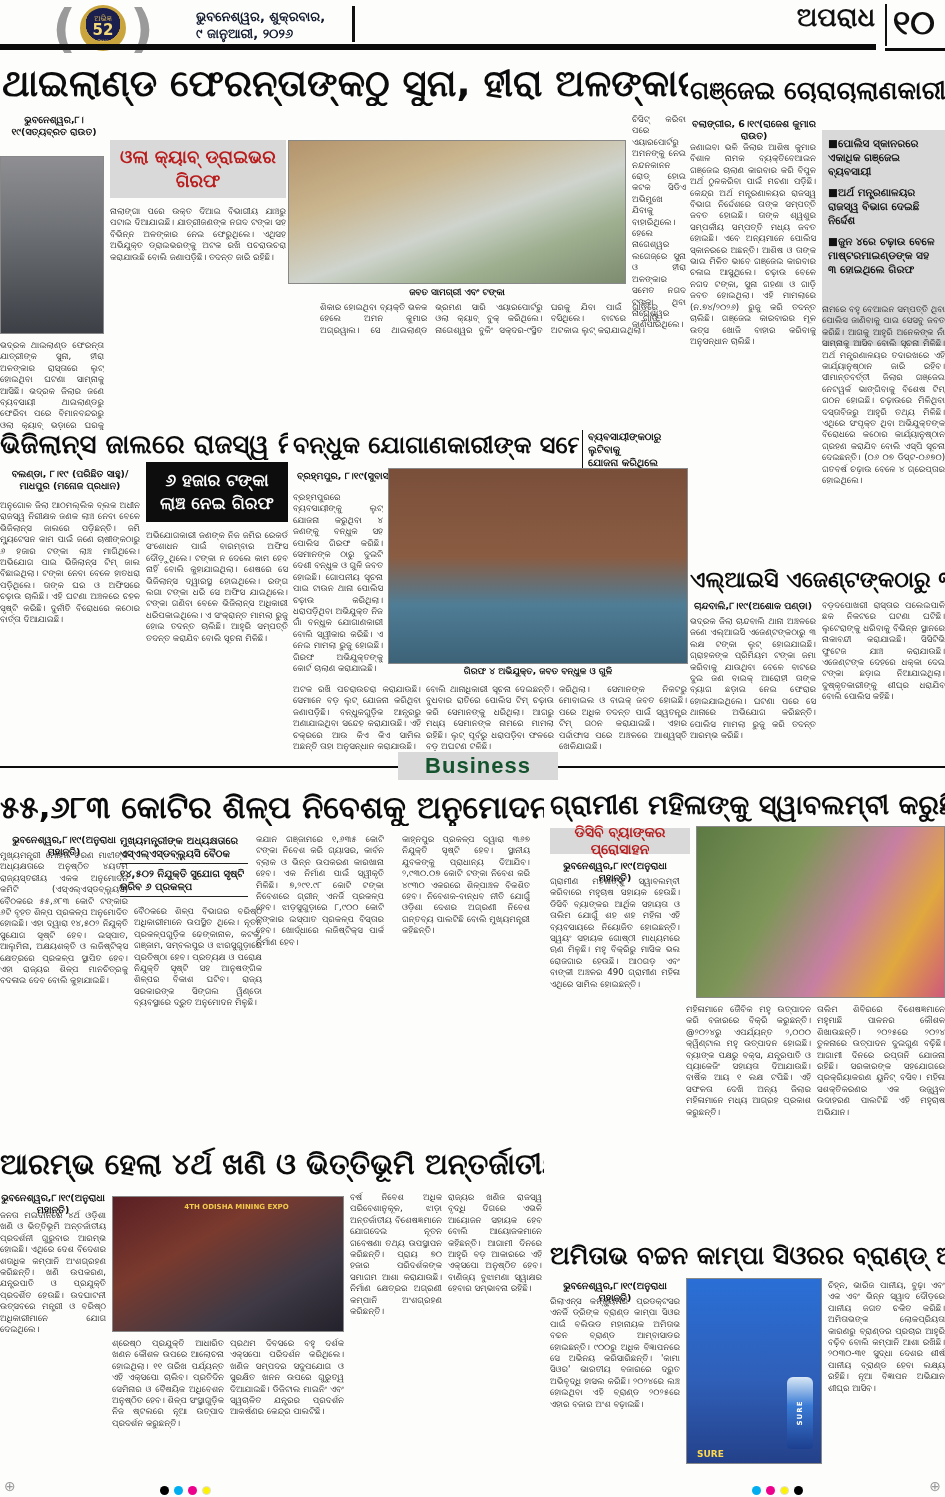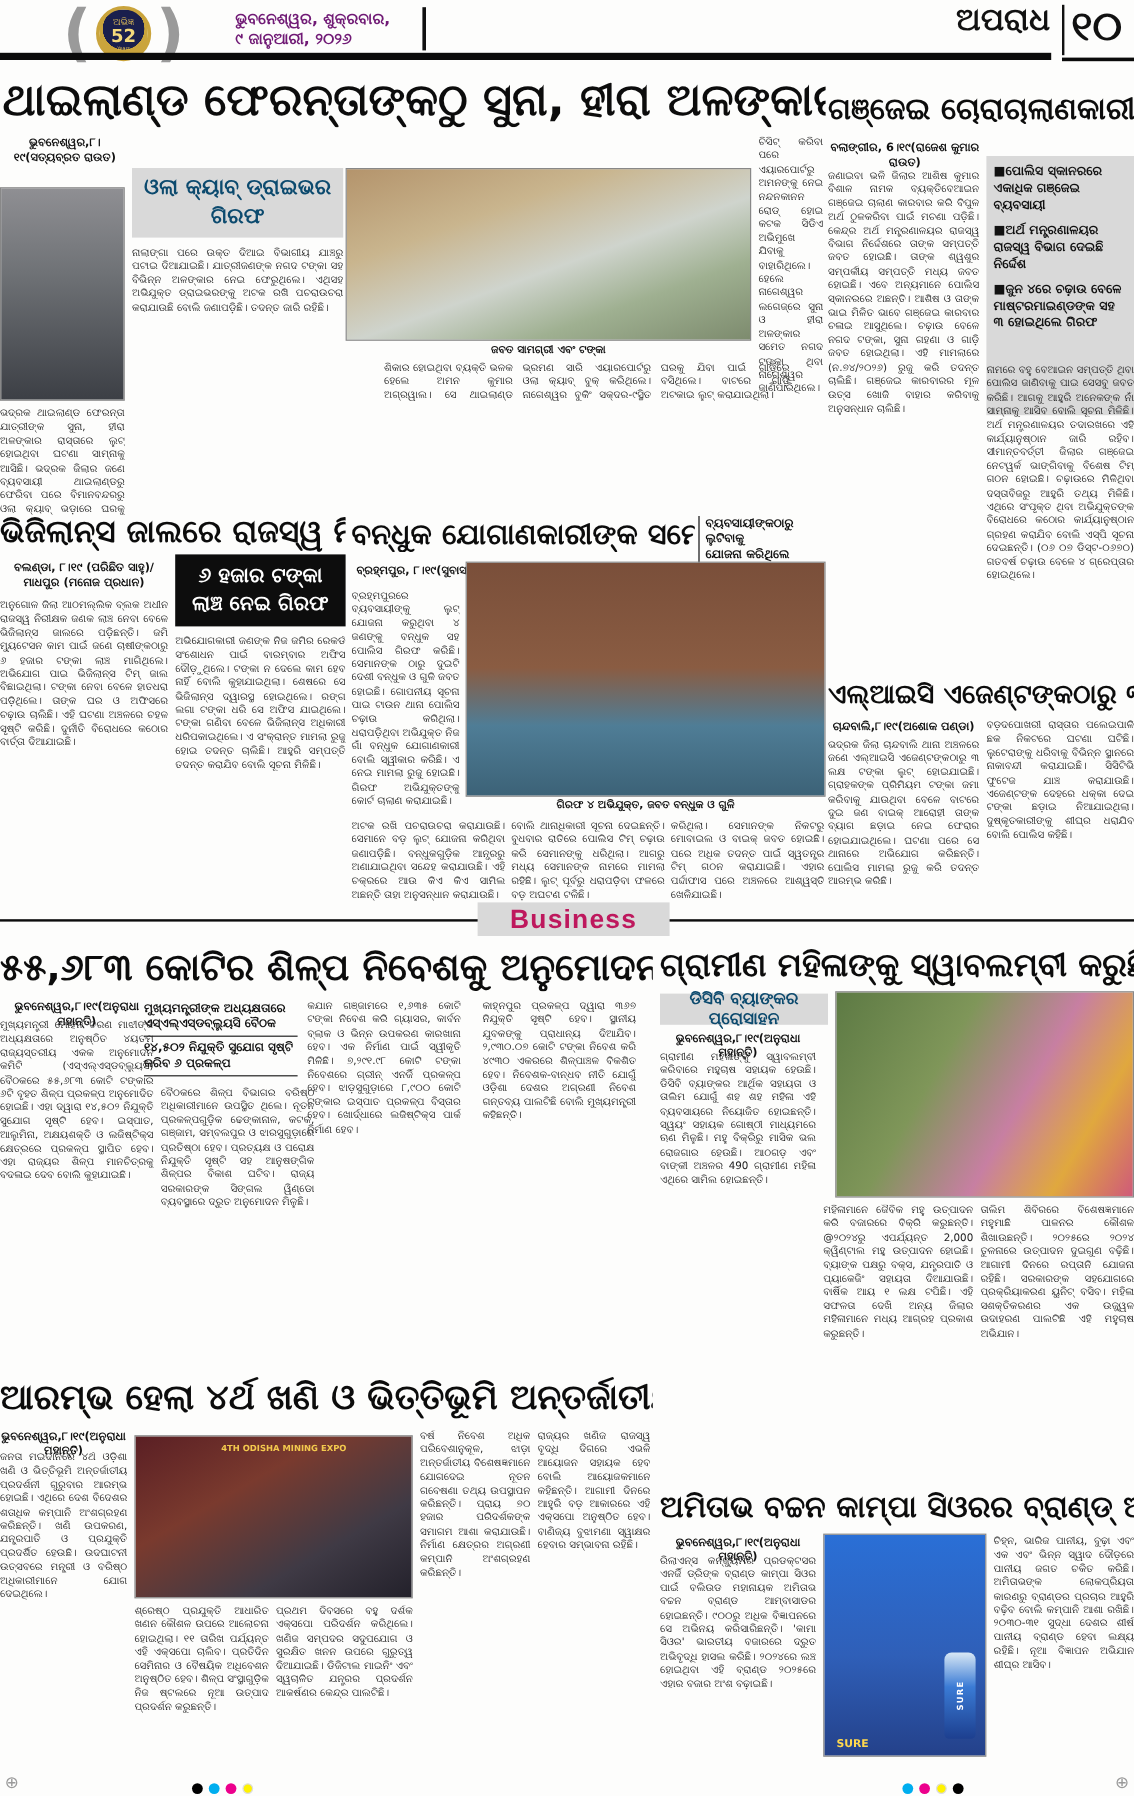--- a/index.html
+++ b/index.html
@@ -8,33 +8,33 @@
   .page { position:relative; width:945px; height:1497px; background:#fdfdfc; overflow:hidden; }
 
   
   .masthead { position:absolute; left:0; top:0; width:945px; height:50px; }
   .logo-wrap { position:absolute; left:28px; top:2px; width:150px; height:52px; display:flex; align-items:center; justify-content:center; }
   .paren { color:#9a9a9a; font-size:52px; font-weight:bold; line-height:48px; }
   .emblem { width:46px; height:46px; border-radius:50%; background:radial-gradient(circle at 50% 40%, #1a1f4d 55%, #caa43c 56%); border:3px solid #caa43c; margin:0 4px; display:flex; flex-direction:column; align-items:center; justify-content:center; color:#e8c45a; }
   .emblem .odia { font-size:8px; line-height:9px; }
   .emblem .num { font-size:15px; font-weight:bold; line-height:15px; color:#f4d97b; }
   .emblem .yrs { font-size:4px; color:#e8c45a; }
-  .dateline { position:absolute; left:196px; top:8px; font-size:13px; font-weight:bold; line-height:17px; color:#701a75; }
+  .dateline { position:absolute; left:196px; top:8px; font-size:13px; font-weight:bold; line-height:17px; color:#0f172a; }
   .mast-divider { position:absolute; left:352px; top:6px; width:3px; height:36px; background:#111; }
   .section-title { position:absolute; right:70px; top:2px; font-size:26px; font-weight:bold; }
   .page-no-divider { position:absolute; right:58px; top:4px; width:2px; height:42px; background:#111; }
   .page-no { position:absolute; right:10px; top:2px; font-size:34px; font-weight:bold; }
   .mast-rule { position:absolute; left:0; top:44px; width:876px; height:6px; background:#0b0b0b; }
   .mast-rule-r { position:absolute; right:0; top:48px; width:60px; height:3px; background:#0b0b0b; }
 
   
   .headline { font-weight:bold; color:#0c0c0c; letter-spacing:0; }
   .byline { font-size:9.5px; font-weight:bold; text-align:center; line-height:12px; }
   .bodytext { font-size:8.6px; line-height:11.4px; text-align:justify; color:#222; overflow:hidden; word-break:break-word; }
-  .graybox { background:#d9d9d9; color:#0c4a6e; font-weight:bold; text-align:center; display:flex; align-items:center; justify-content:center; }
+  .graybox { background:#d9d9d9; color:#b91c1c; font-weight:bold; text-align:center; display:flex; align-items:center; justify-content:center; }
   .blackbox { background:#0d0d0d; color:#fff; font-weight:bold; text-align:center; display:flex; align-items:center; justify-content:center; }
   .photo { position:absolute; border:1px solid #888; overflow:hidden;padding-left:17px; }
   .caption { font-size:9px; font-weight:bold; text-align:center; }
   .bullets { background:#d9d9d9; padding:6px 6px; font-size:10.5px; font-weight:bold; line-height:14px; }
   .bullets div { margin-bottom:7px; }
   .hrule { position:absolute; background:#0c0c0c; }
 
   .regdot { width:9px; height:9px; border-radius:50%; display:inline-block; margin-right:5px; }
   .regmark { position:absolute; font-size:14px; color:#9a9a9a; }
 </style>
@@ -122,21 +122,21 @@
 
   <div>
     <div class="headline" style="position:absolute;left:690px;top:566px;width:255px;font-size:22px;line-height:28px;white-space:nowrap;overflow:hidden;">ଏଲ୍ଆଇସି ଏଜେଣ୍ଟଙ୍କଠାରୁ ୩ଲକ୍ଷ ଟଙ୍କା ଲୁଟ୍</div>
     <div class="byline" style="position:absolute;left:690px;top:600px;width:126px;">ଚାନ୍ଦବାଲି,୮।୧୯(ଅଶୋକ ପଣ୍ଡା)</div>
     <div class="bodytext" style="position:absolute;left:690px;top:616px;width:126px;height:138px;">ଭଦ୍ରକ ଜିଲା ଚାନ୍ଦବାଲି ଥାନା ଅଞ୍ଚଳରେ ଜଣେ ଏଲ୍ଆଇସି ଏଜେଣ୍ଟଙ୍କଠାରୁ ୩ ଲକ୍ଷ ଟଙ୍କା ଲୁଟ୍ ହୋଇଯାଇଛି। ଗ୍ରାହକଙ୍କ ପ୍ରିମିୟମ ଟଙ୍କା ଜମା କରିବାକୁ ଯାଉଥିବା ବେଳେ ବାଟରେ ଦୁଇ ଜଣ ବାଇକ୍ ଆରୋହୀ ତାଙ୍କ ବ୍ୟାଗ ଛଡ଼ାଇ ନେଇ ଫେରାର ହୋଇଯାଇଥିଲେ। ଘଟଣା ପରେ ସେ ଥାନାରେ ଅଭିଯୋଗ କରିଛନ୍ତି। ପୋଲିସ ମାମଲା ରୁଜୁ କରି ତଦନ୍ତ ଆରମ୍ଭ କରିଛି।</div>
     <div class="bodytext" style="position:absolute;left:822px;top:600px;width:123px;height:154px;">ବଡ଼ଦପୋଖରୀ ରାସ୍ତାର ପଲେଇପାଳି ଛକ ନିକଟରେ ଘଟଣା ଘଟିଛି। ଲୁଟେରାଙ୍କୁ ଧରିବାକୁ ବିଭିନ୍ନ ସ୍ଥାନରେ ନାକାବନ୍ଦୀ କରାଯାଇଛି। ସିସିଟିଭି ଫୁଟେଜ ଯାଞ୍ଚ କରାଯାଉଛି। ଏଜେଣ୍ଟଙ୍କ ଦେହରେ ଧକ୍କା ଦେଇ ଟଙ୍କା ଛଡ଼ାଇ ନିଆଯାଇଥିଲା। ଦୁଷ୍କୃତକାରୀଙ୍କୁ ଶୀଘ୍ର ଧରାଯିବ ବୋଲି ପୋଲିସ କହିଛି।</div>
   </div>
 
   <div>
     <div class="hrule" style="left:0;top:766px;width:945px;height:1.5px;"></div>
-    <div class="graybox" style="position:absolute;left:398px;top:752px;width:160px;height:28px;font-size:22px;letter-spacing:1px;color:#be185d;font-family:'Liberation Sans',sans-serif;">Business</div>
+    <div class="graybox" style="position:absolute;left:398px;top:752px;width:160px;height:28px;font-size:22px;letter-spacing:1px;color:#14532d;font-family:'Liberation Sans',sans-serif;">Business</div>
   </div>
 
   <div>
     <div class="headline" style="position:absolute;left:0px;top:788px;width:544px;font-size:31px;line-height:38px;white-space:nowrap;overflow:hidden;">୫୫,୬୮୩ କୋଟିର ଶିଳ୍ପ ନିବେଶକୁ ଅନୁମୋଦନ</div>
     <div class="byline" style="position:absolute;left:0px;top:834px;width:128px;">ଭୁବନେଶ୍ୱର,୮।୧୯(ଅନୁରାଧା ମହାନ୍ତି)</div>
     <div class="bodytext" style="position:absolute;left:0px;top:850px;width:128px;height:288px;">ମୁଖ୍ୟମନ୍ତ୍ରୀ ମୋହନ ଚରଣ ମାଝୀଙ୍କ ଅଧ୍ୟକ୍ଷତାରେ ଅନୁଷ୍ଠିତ ୪ୟତମ ରାଜ୍ୟସ୍ତରୀୟ ଏକକ ଅନୁମୋଦନ କମିଟି (ଏସ୍ଏଲ୍ଏସ୍ଡବ୍ଲ୍ୟୁସି) ବୈଠକରେ ୫୫,୬୮୩ କୋଟି ଟଙ୍କାର ୬ଟି ବୃହତ ଶିଳ୍ପ ପ୍ରକଳ୍ପ ଅନୁମୋଦିତ ହୋଇଛି। ଏହା ଦ୍ୱାରା ୧୪,୫୦୨ ନିଯୁକ୍ତି ସୁଯୋଗ ସୃଷ୍ଟି ହେବ। ଇସ୍ପାତ, ଆଲୁମିନା, ଅକ୍ଷୟଶକ୍ତି ଓ ଲଜିଷ୍ଟିକ୍ସ କ୍ଷେତ୍ରରେ ପ୍ରକଳ୍ପ ସ୍ଥାପିତ ହେବ। ଏହା ରାଜ୍ୟର ଶିଳ୍ପ ମାନଚିତ୍ରକୁ ବଦଳାଇ ଦେବ ବୋଲି କୁହାଯାଇଛି।</div>
     <div style="position:absolute;left:120px;top:834px;width:128px;font-size:10px;font-weight:bold;line-height:13px;">
       <div style="border-bottom:1px solid #222;padding-bottom:3px;margin-bottom:3px;">ମୁଖ୍ୟମନ୍ତ୍ରୀଙ୍କ ଅଧ୍ୟକ୍ଷତାରେ ଏସ୍ଏଲ୍ଏସ୍ଡବ୍ଲ୍ୟୁସି ବୈଠକ</div>
       <div style="border-bottom:1px solid #222;padding-bottom:3px;">୧୪,୫୦୨ ନିଯୁକ୍ତି ସୁଯୋଗ ସୃଷ୍ଟି କରିବ ୬ ପ୍ରକଳ୍ପ</div>
     </div>
@@ -144,21 +144,21 @@
     <div class="bodytext" style="position:absolute;left:256px;top:834px;width:128px;height:304px;">କଯାନ ଗଞ୍ଜାମରେ ୧,୬୩୫ କୋଟି ଟଙ୍କା ନିବେଶ କରି ଗ୍ୟାସର, କାର୍ବନ ବ୍ଲାକ ଓ ଭିନ୍ନ ଉପକରଣ କାରଖାନା ହେବ। ଏକ ନିର୍ମାଣ ପାଇଁ ସ୍ୱୀକୃତି ମିଳିଛି। ୭,୨୯୧.୯୮ କୋଟି ଟଙ୍କା ନିବେଶରେ ଗ୍ରୀନ୍ ଏନର୍ଜି ପ୍ରକଳ୍ପ ହେବ। ଝାଡ଼ସୁଗୁଡ଼ାରେ ୮,୯୦୦ କୋଟି ଟଙ୍କାର ଇସ୍ପାତ ପ୍ରକଳ୍ପ ବିସ୍ତାର ହେବ। ଖୋର୍ଦ୍ଧାରେ ଲଜିଷ୍ଟିକ୍ସ ପାର୍କ ନିର୍ମାଣ ହେବ।</div>
     <div class="bodytext" style="position:absolute;left:402px;top:834px;width:128px;height:304px;">କାହ୍ନପୁର ପ୍ରକଳ୍ପ ଦ୍ୱାରା ୩୬୭ ନିଯୁକ୍ତି ସୃଷ୍ଟି ହେବ। ସ୍ଥାନୀୟ ଯୁବକଙ୍କୁ ପ୍ରାଧାନ୍ୟ ଦିଆଯିବ। ୨,୯୩୦.୦୭ କୋଟି ଟଙ୍କା ନିବେଶ କରି ୪୯୩୦ ଏକରରେ ଶିଳ୍ପାଞ୍ଚଳ ବିକଶିତ ହେବ। ନିବେଶକ-ବାନ୍ଧବ ନୀତି ଯୋଗୁଁ ଓଡ଼ିଶା ଦେଶର ଅଗ୍ରଣୀ ନିବେଶ ଗନ୍ତବ୍ୟ ପାଲଟିଛି ବୋଲି ମୁଖ୍ୟମନ୍ତ୍ରୀ କହିଛନ୍ତି।</div>
   </div>
 
   <div>
     <div class="headline" style="position:absolute;left:550px;top:788px;width:395px;font-size:27px;line-height:34px;white-space:nowrap;overflow:hidden;">ଗ୍ରାମୀଣ ମହିଳାଙ୍କୁ ସ୍ୱାବଲମ୍ବୀ କରୁଛି ମହୁଚାଷ</div>
     <div class="graybox" style="position:absolute;left:550px;top:828px;width:140px;height:26px;font-size:14px;">ଡିସିବି ବ୍ୟାଙ୍କର ପ୍ରୋସାହନ</div>
     <div class="byline" style="position:absolute;left:550px;top:860px;width:130px;">ଭୁବନେଶ୍ୱର,୮।୧୯(ଅନୁରାଧା ମହାନ୍ତି)</div>
     <div class="photo" style="left:696px;top:826px;width:249px;height:172px;background:linear-gradient(120deg,#5d7a44 0%,#7f9659 35%,#c77fa2 60%,#e0a83e 80%,#cf5a7a 100%);"></div>
     <div class="bodytext" style="position:absolute;left:550px;top:876px;width:130px;height:350px;">ଗ୍ରାମୀଣ ମହିଳାଙ୍କୁ ସ୍ୱାବଲମ୍ବୀ କରିବାରେ ମହୁଚାଷ ସହାୟକ ହେଉଛି। ଡିସିବି ବ୍ୟାଙ୍କର ଆର୍ଥିକ ସହାୟତା ଓ ତାଲିମ ଯୋଗୁଁ ଶହ ଶହ ମହିଳା ଏହି ବ୍ୟବସାୟରେ ନିୟୋଜିତ ହୋଇଛନ୍ତି। ସ୍ୱୟଂ ସହାୟକ ଗୋଷ୍ଠୀ ମାଧ୍ୟମରେ ଋଣ ମିଳୁଛି। ମହୁ ବିକ୍ରିରୁ ମାସିକ ଭଲ ରୋଜଗାର ହେଉଛି। ଆଠଗଡ଼ ଏବଂ ବାଙ୍କୀ ଅଞ୍ଚଳର 490 ଗ୍ରାମୀଣ ମହିଳା ଏଥିରେ ସାମିଲ ହୋଇଛନ୍ତି।</div>
-    <div class="bodytext" style="position:absolute;left:686px;top:1004px;width:125px;height:222px;">ମହିଳାମାନେ ଜୈବିକ ମହୁ ଉତ୍ପାଦନ କରି ବଜାରରେ ବିକ୍ରି କରୁଛନ୍ତି। @୨୦୨୪ରୁ ଏପର୍ଯ୍ୟନ୍ତ 2,000 କ୍ୱିଣ୍ଟାଲ ମହୁ ଉତ୍ପାଦନ ହୋଇଛି। ବ୍ୟାଙ୍କ ପକ୍ଷରୁ ବକ୍ସ, ଯନ୍ତ୍ରପାତି ଓ ପ୍ୟାକେଜିଂ ସହାୟତା ଦିଆଯାଉଛି। ବାର୍ଷିକ ଆୟ ୧ ଲକ୍ଷ ଟପିଛି। ଏହି ସଫଳତା ଦେଖି ଅନ୍ୟ ଜିଲାର ମହିଳାମାନେ ମଧ୍ୟ ଆଗ୍ରହ ପ୍ରକାଶ କରୁଛନ୍ତି।</div>
+    <div class="bodytext" style="position:absolute;left:686px;top:1004px;width:125px;height:222px;">ମହିଳାମାନେ ଜୈବିକ ମହୁ ଉତ୍ପାଦନ କରି ବଜାରରେ ବିକ୍ରି କରୁଛନ୍ତି। @୨୦୨୪ରୁ ଏପର୍ଯ୍ୟନ୍ତ ୨,୦୦୦ କ୍ୱିଣ୍ଟାଲ ମହୁ ଉତ୍ପାଦନ ହୋଇଛି। ବ୍ୟାଙ୍କ ପକ୍ଷରୁ ବକ୍ସ, ଯନ୍ତ୍ରପାତି ଓ ପ୍ୟାକେଜିଂ ସହାୟତା ଦିଆଯାଉଛି। ବାର୍ଷିକ ଆୟ ୧ ଲକ୍ଷ ଟପିଛି। ଏହି ସଫଳତା ଦେଖି ଅନ୍ୟ ଜିଲାର ମହିଳାମାନେ ମଧ୍ୟ ଆଗ୍ରହ ପ୍ରକାଶ କରୁଛନ୍ତି।</div>
     <div class="bodytext" style="position:absolute;left:817px;top:1004px;width:128px;height:222px;">ତାଲିମ ଶିବିରରେ ବିଶେଷଜ୍ଞମାନେ ମହୁମାଛି ପାଳନର କୌଶଳ ଶିଖାଉଛନ୍ତି। ୨୦୨୫ରେ ୨୦୨୪ ତୁଳନାରେ ଉତ୍ପାଦନ ଦୁଇଗୁଣ ବଢ଼ିଛି। ଆଗାମୀ ଦିନରେ ରପ୍ତାନି ଯୋଜନା ରହିଛି। ସରକାରଙ୍କ ସହଯୋଗରେ ପ୍ରକ୍ରିୟାକରଣ ୟୁନିଟ୍ ବସିବ। ମହିଳା ସଶକ୍ତିକରଣର ଏକ ଉଜ୍ଜ୍ୱଳ ଉଦାହରଣ ପାଲଟିଛି ଏହି ମହୁଚାଷ ଅଭିଯାନ।</div>
   </div>
 
   <div>
     <div class="headline" style="position:absolute;left:0px;top:1146px;width:544px;font-size:29px;line-height:36px;white-space:nowrap;overflow:hidden;">ଆରମ୍ଭ ହେଲା ୪ର୍ଥ ଖଣି ଓ ଭିତ୍ତିଭୂମି ଅନ୍ତର୍ଜାତୀୟ ଏକ୍ସପୋ</div>
     <div class="byline" style="position:absolute;left:0px;top:1192px;width:106px;">ଭୁବନେଶ୍ୱର,୮।୧୯(ଅନୁରାଧା ମହାନ୍ତି)</div>
     <div class="bodytext" style="position:absolute;left:0px;top:1210px;width:106px;height:278px;">ଜନତା ମଇଦାନରେ ୪ର୍ଥ ଓଡ଼ିଶା ଖଣି ଓ ଭିତ୍ତିଭୂମି ଅନ୍ତର୍ଜାତୀୟ ପ୍ରଦର୍ଶନୀ ଗୁରୁବାର ଆରମ୍ଭ ହୋଇଛି। ଏଥିରେ ଦେଶ ବିଦେଶର ଶତାଧିକ କମ୍ପାନି ଅଂଶଗ୍ରହଣ କରିଛନ୍ତି। ଖଣି ଉପକରଣ, ଯନ୍ତ୍ରପାତି ଓ ପ୍ରଯୁକ୍ତି ପ୍ରଦର୍ଶିତ ହେଉଛି। ଉଦଘାଟନୀ ଉତ୍ସବରେ ମନ୍ତ୍ରୀ ଓ ବରିଷ୍ଠ ଅଧିକାରୀମାନେ ଯୋଗ ଦେଇଥିଲେ।</div>
     <div class="photo" style="left:112px;top:1196px;width:232px;height:136px;background:linear-gradient(150deg,#5a1f24 0%,#7a3a2e 35%,#3f3a45 70%,#23212b 100%);">
       <div style="color:#f3c94e;font-size:7px;font-weight:bold;text-align:center;margin-top:6px;">4TH ODISHA MINING EXPO</div>
     </div>

